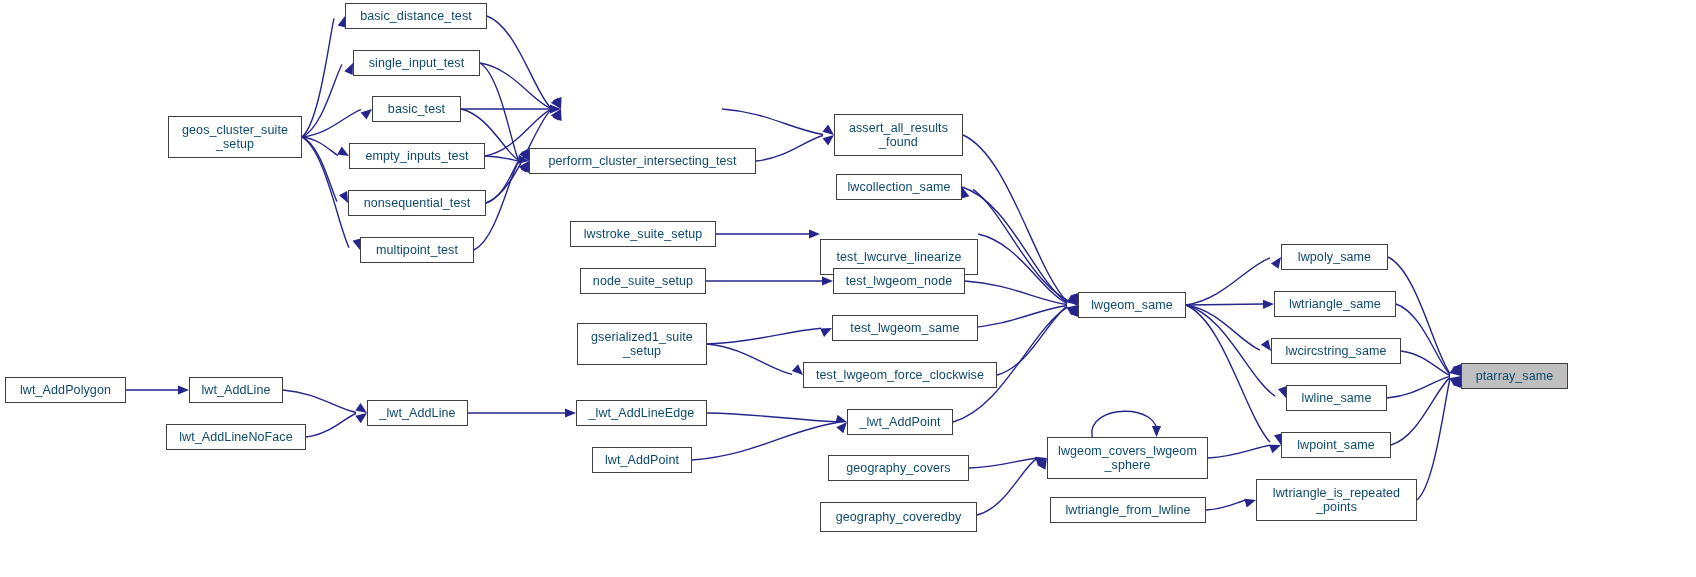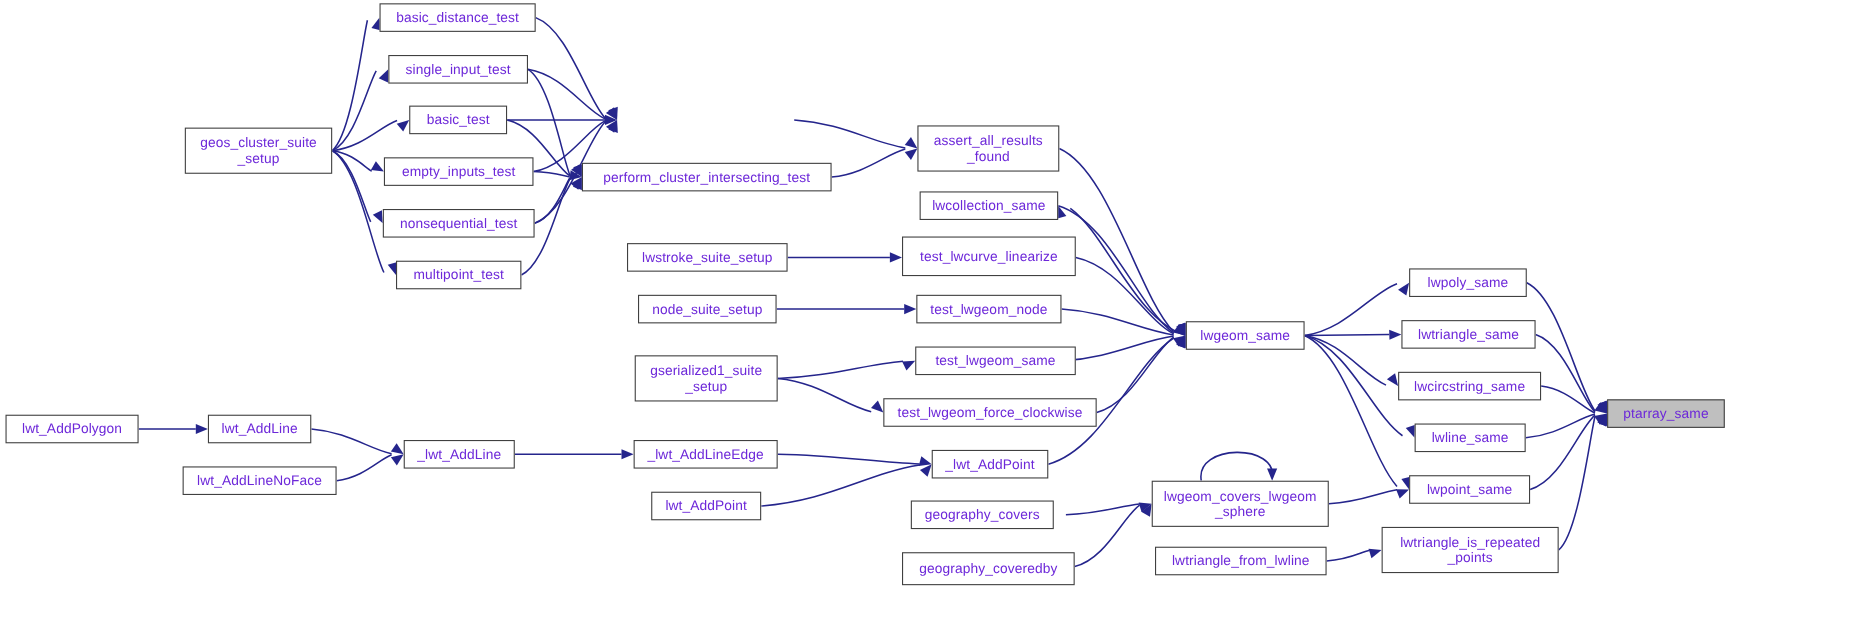--- a/index.html
+++ b/index.html
@@ -29,21 +29,21 @@
     left: 0;
     top: 0;
     width: 1696px;
     height: 577px;
   }
   .node {
     position: absolute;
     box-sizing: border-box;
     border: 1px solid #404040;
     background: #ffffff;
-    color: #6d28d9;
+    color: #0c4a6e;
     display: flex;
     align-items: center;
     justify-content: center;
     text-align: center;
     font-size: 12.5px;
     line-height: 14px;
     letter-spacing: 0.1px;
     white-space: pre;
     cursor: pointer;
   }
@@ -281,35 +281,35 @@
       <div class="node" style="left: 353px; top: 50px; width: 127px; height: 26px;">single_input_test</div>
       <div class="node" style="left: 372px; top: 96px; width: 89px; height: 26px;">basic_test</div>
       <div class="node" style="left: 349px; top: 143px; width: 136px; height: 26px;">empty_inputs_test</div>
       <div class="node" style="left: 348px; top: 190px; width: 138px; height: 26px;">nonsequential_test</div>
       <div class="node" style="left: 360px; top: 237px; width: 114px; height: 26px;">multipoint_test</div>
       <div class="node" style="left: 834px; top: 114px; width: 129px; height: 42px;">assert_all_results
 _found</div>
       <div class="node" style="left: 529px; top: 148px; width: 227px; height: 26px;">perform_cluster_intersecting_test</div>
       <div class="node" style="left: 836px; top: 174px; width: 126px; height: 26px;">lwcollection_same</div>
       <div class="node" style="left: 570px; top: 221px; width: 146px; height: 26px;">lwstroke_suite_setup</div>
-      <div class="node" style="left: 820px; top: 215px; width: 158px; height: 36px; text-align: right;">test_lwcurve_linearize</div>
+      <div class="node" style="left: 820px; top: 239px; width: 158px; height: 36px; text-align: right;">test_lwcurve_linearize</div>
       <div class="node" style="left: 580px; top: 268px; width: 126px; height: 26px;">node_suite_setup</div>
       <div class="node" style="left: 833px; top: 268px; width: 132px; height: 26px;">test_lwgeom_node</div>
       <div class="node" style="left: 577px; top: 323px; width: 130px; height: 42px;">gserialized1_suite
 _setup</div>
       <div class="node" style="left: 832px; top: 315px; width: 146px; height: 26px;">test_lwgeom_same</div>
       <div class="node" style="left: 803px; top: 362px; width: 194px; height: 26px;">test_lwgeom_force_clockwise</div>
       <div class="node" style="left: 5px; top: 377px; width: 121px; height: 26px;">lwt_AddPolygon</div>
       <div class="node" style="left: 189px; top: 377px; width: 94px; height: 26px;">lwt_AddLine</div>
       <div class="node" style="left: 166px; top: 424px; width: 140px; height: 26px;">lwt_AddLineNoFace</div>
       <div class="node" style="left: 367px; top: 400px; width: 101px; height: 26px;">_lwt_AddLine</div>
       <div class="node" style="left: 576px; top: 400px; width: 131px; height: 26px;">_lwt_AddLineEdge</div>
       <div class="node" style="left: 592px; top: 447px; width: 100px; height: 26px;">lwt_AddPoint</div>
       <div class="node" style="left: 847px; top: 409px; width: 106px; height: 26px;">_lwt_AddPoint</div>
-      <div class="node" style="left: 828px; top: 455px; width: 130px; height: 26px;">geography_covers</div>
+      <div class="node" style="left: 828px; top: 455px; width: 141px; height: 26px;">geography_covers</div>
       <div class="node" style="left: 820px; top: 502px; width: 157px; height: 30px;">geography_coveredby</div>
       <div class="node" style="left: 1078px; top: 292px; width: 108px; height: 26px;">lwgeom_same</div>
       <div class="node" style="left: 1047px; top: 437px; width: 161px; height: 42px;">lwgeom_covers_lwgeom
 _sphere</div>
       <div class="node" style="left: 1050px; top: 497px; width: 156px; height: 26px;">lwtriangle_from_lwline</div>
       <div class="node" style="left: 1281px; top: 244px; width: 107px; height: 26px;">lwpoly_same</div>
       <div class="node" style="left: 1274px; top: 291px; width: 122px; height: 26px;">lwtriangle_same</div>
       <div class="node" style="left: 1271px; top: 338px; width: 130px; height: 26px;">lwcircstring_same</div>
       <div class="node" style="left: 1286px; top: 385px; width: 101px; height: 26px;">lwline_same</div>
       <div class="node" style="left: 1281px; top: 432px; width: 110px; height: 26px;">lwpoint_same</div>

